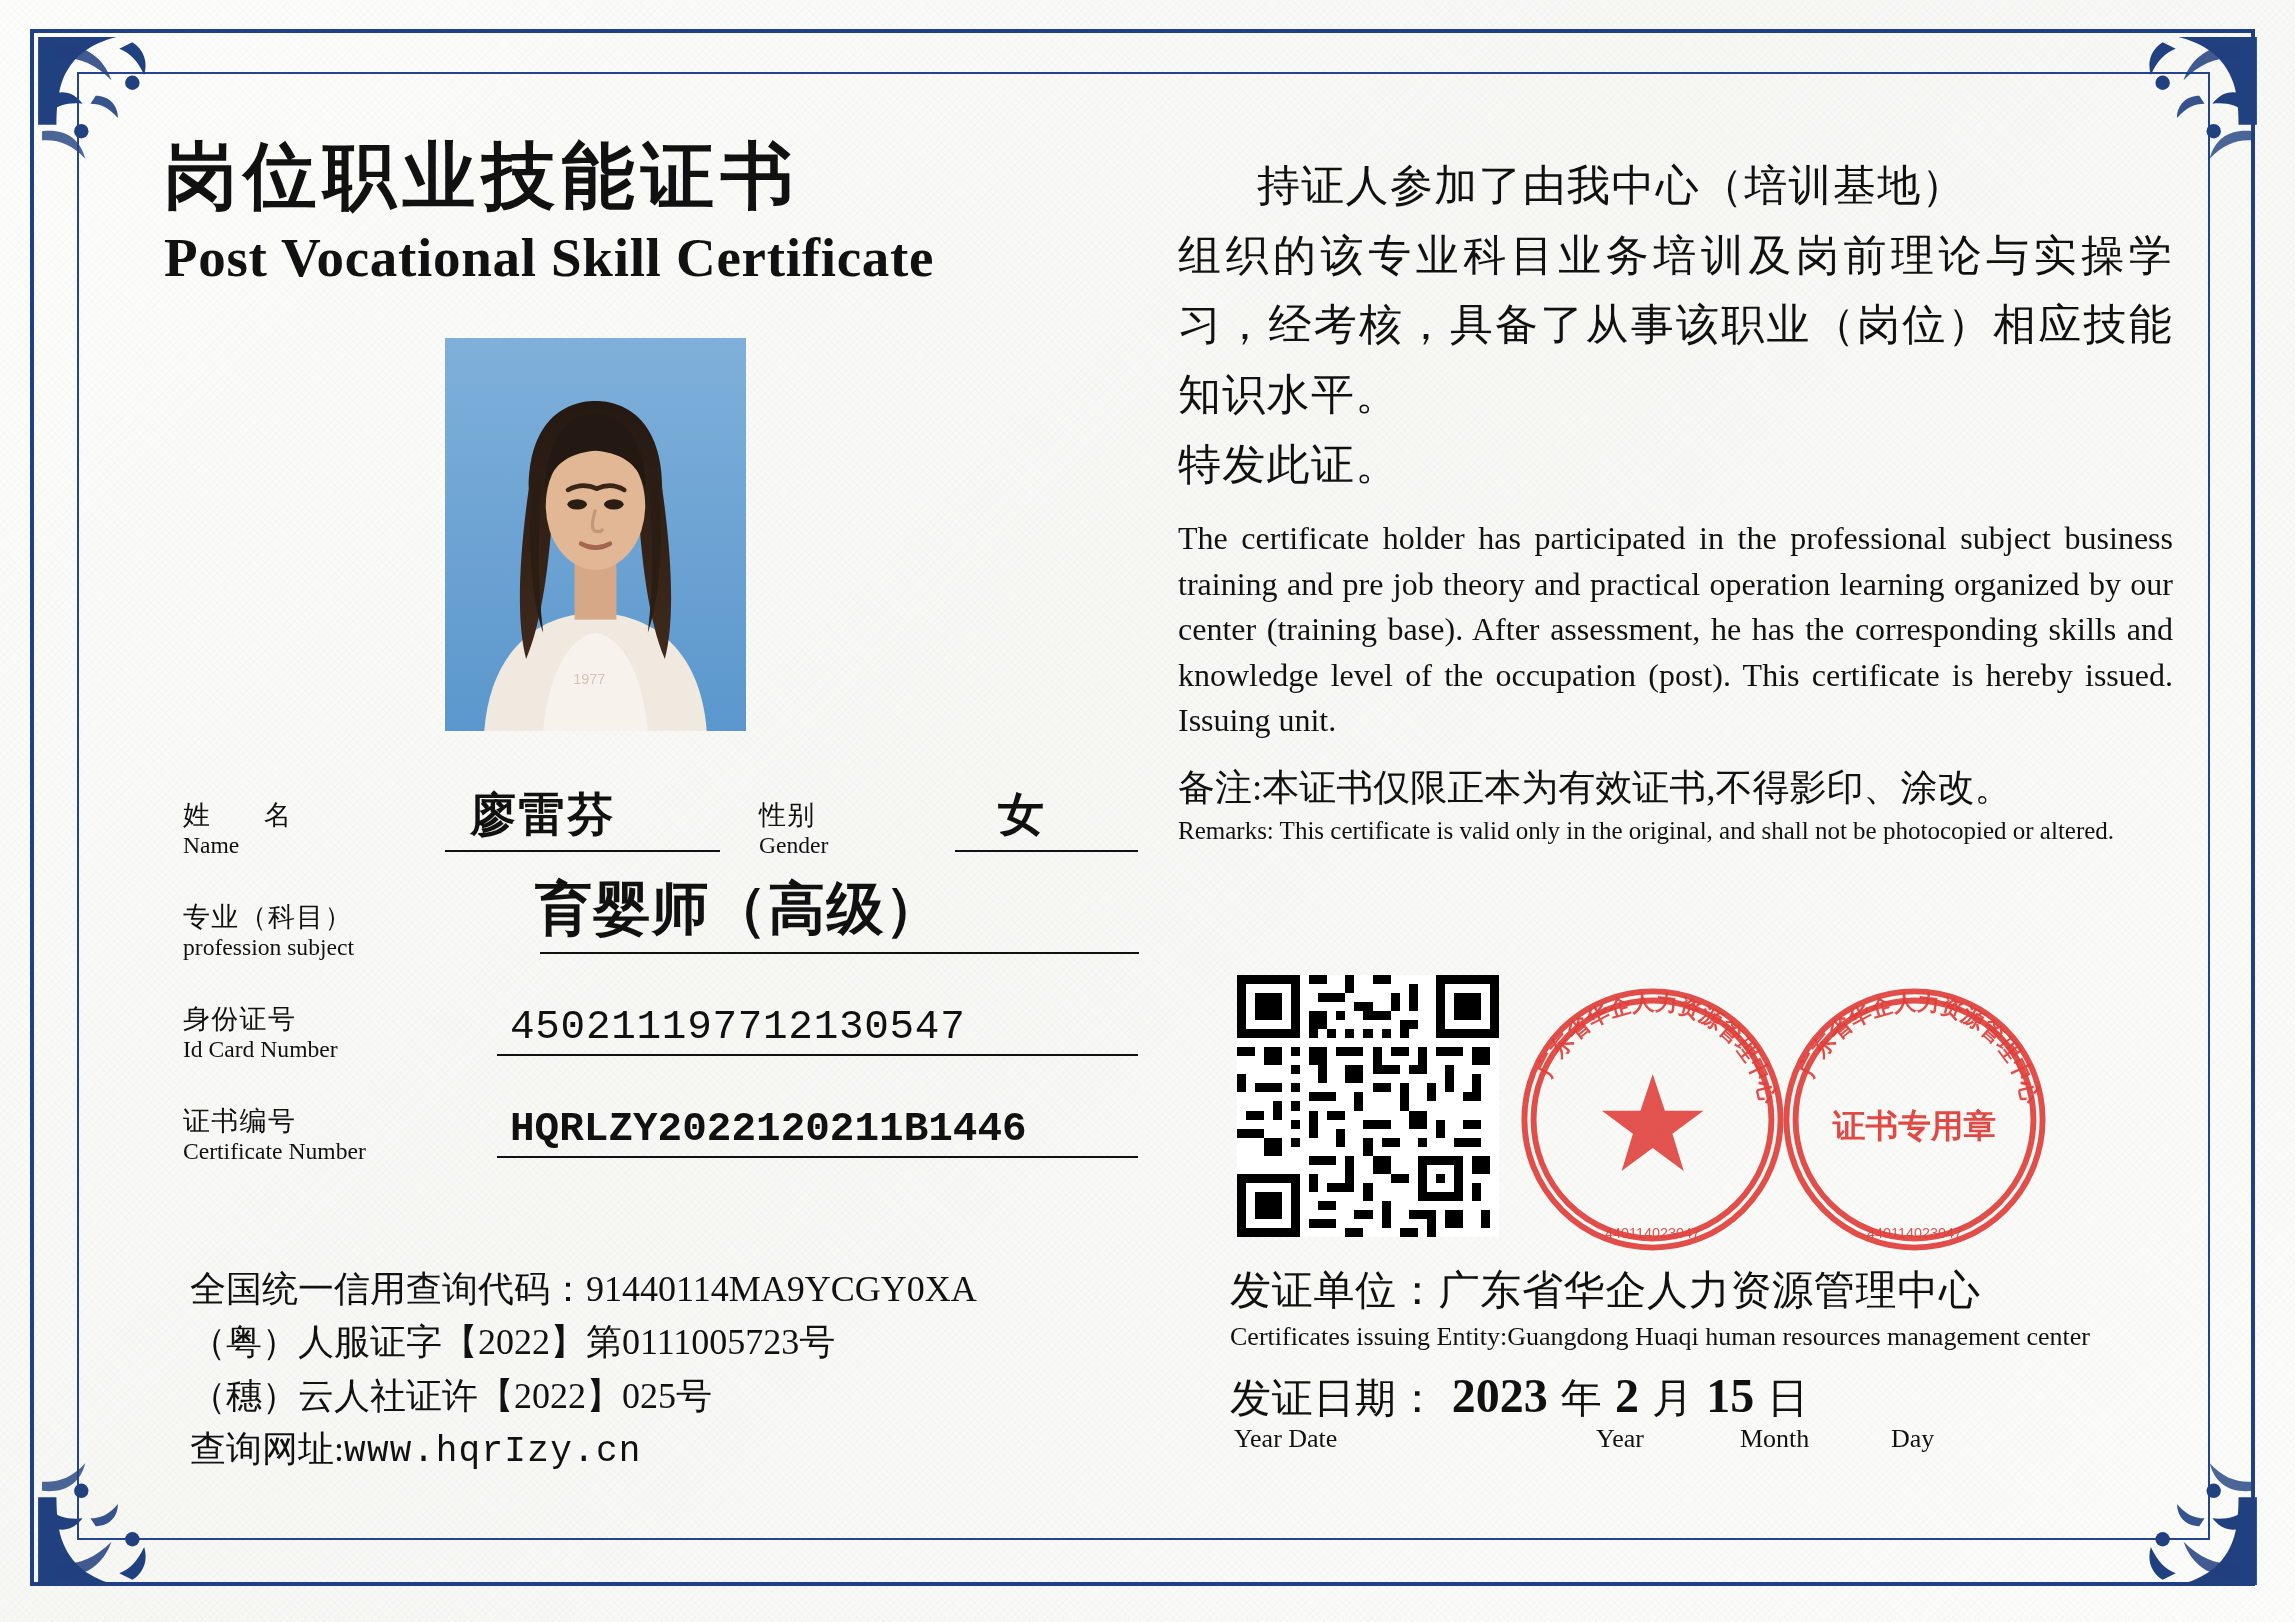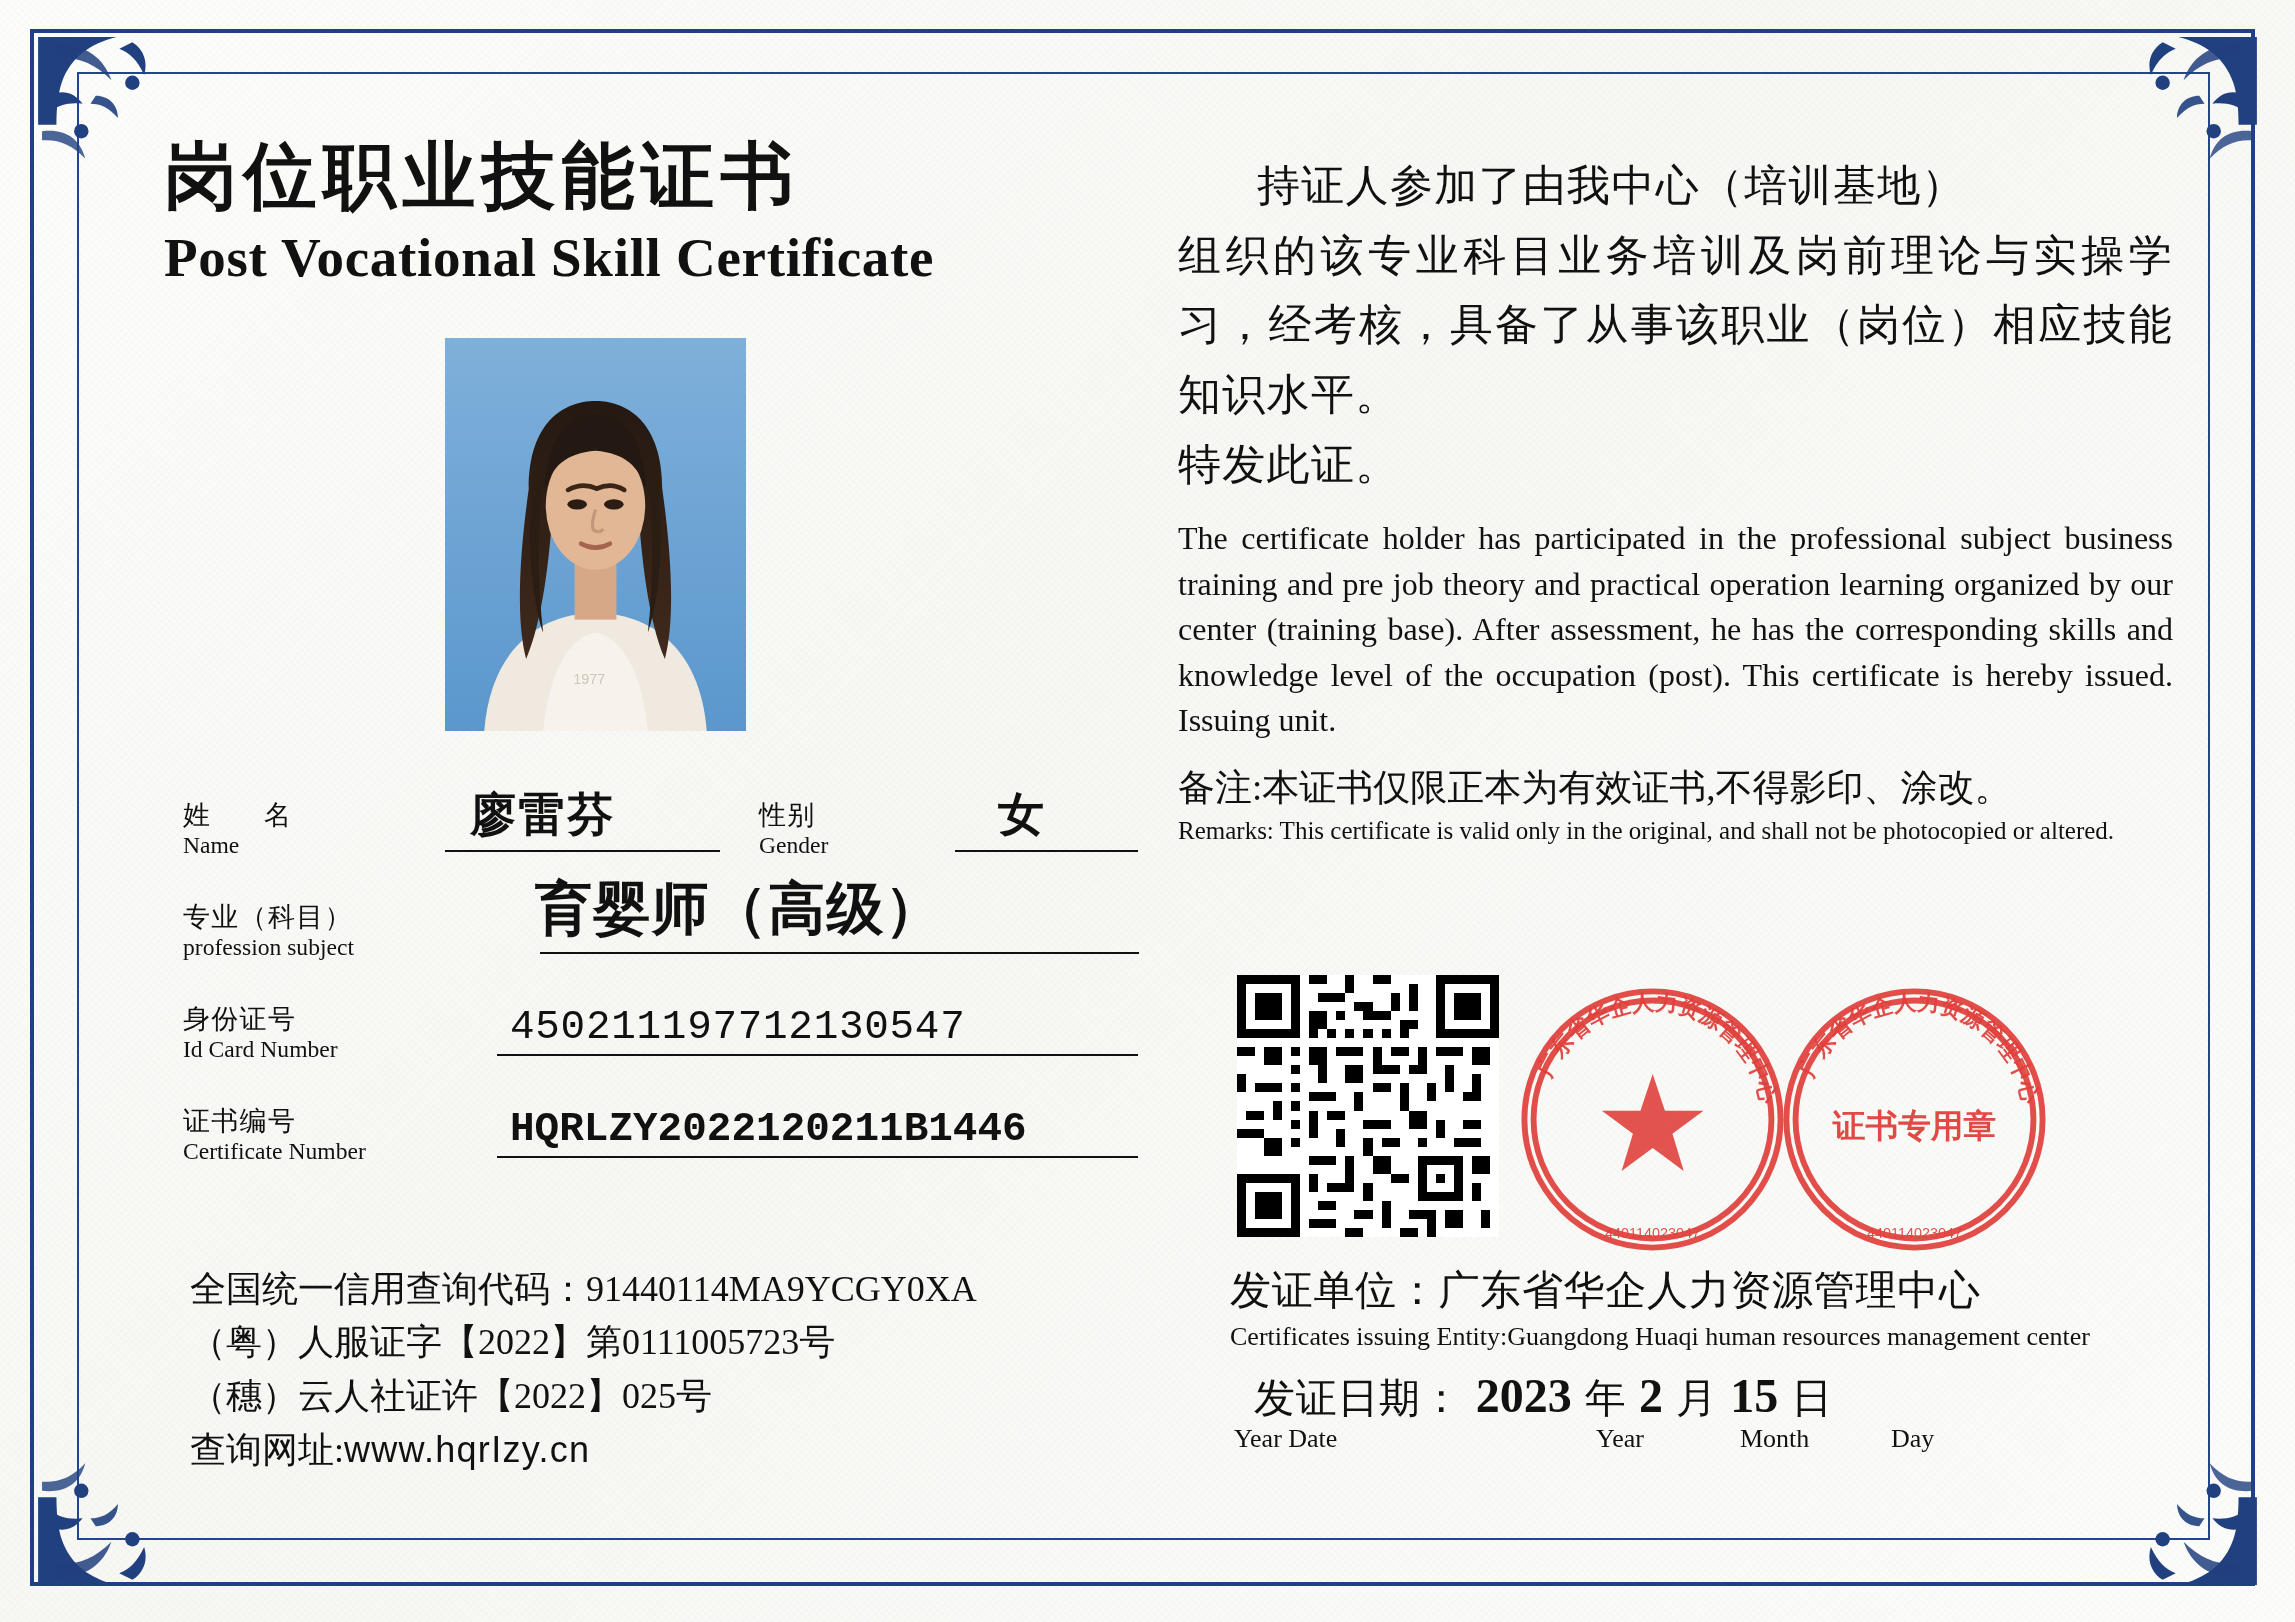--- a/index.html
+++ b/index.html
@@ -160,21 +160,21 @@
   .footer-left {
     position: absolute;
     left: 190px; top: 1263px;
     width: 982px;
     font-size: 36px;
     color: #111;
     line-height: 1.48;
   }
   .footer-left div { white-space: nowrap; }
   .footer-left .mono {
-    font-family: Liberation Sans, sans-serif;
+    font-family: Liberation Mono, monospace;
     letter-spacing: 1.3px;
   }
 
   
   .para-cn {
     font-size: 43px;
     line-height: 1.62;
     color: #111;
     letter-spacing: 1.3px;
     text-align: justify;
@@ -245,21 +245,20 @@
   
   .issue-date {
     position: absolute;
     left: 1230px; top: 1368px;
     width: 962px;
   }
   .date-line {
     position: relative;
     height: 56px;
     white-space: nowrap;
-    margin-left: 24px;
   }
   .date-line .dcn {
     font-size: 41px;
     color: #111;
     letter-spacing: 0.7px;
   }
   .date-line .num {
     font-size: 48px;
     font-weight: bold;
     color: #111;

